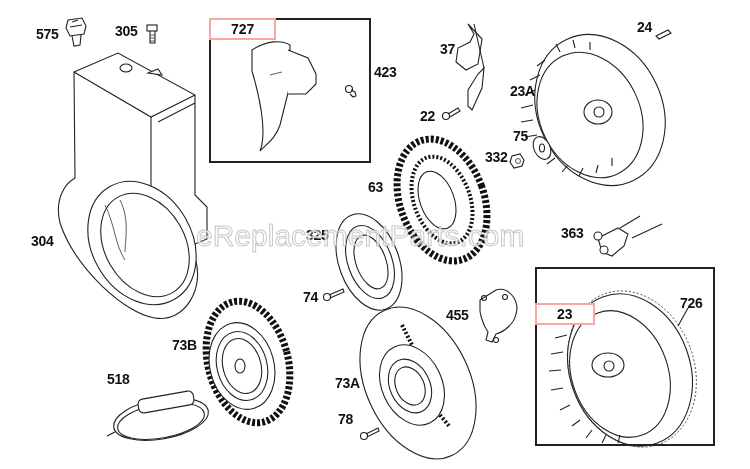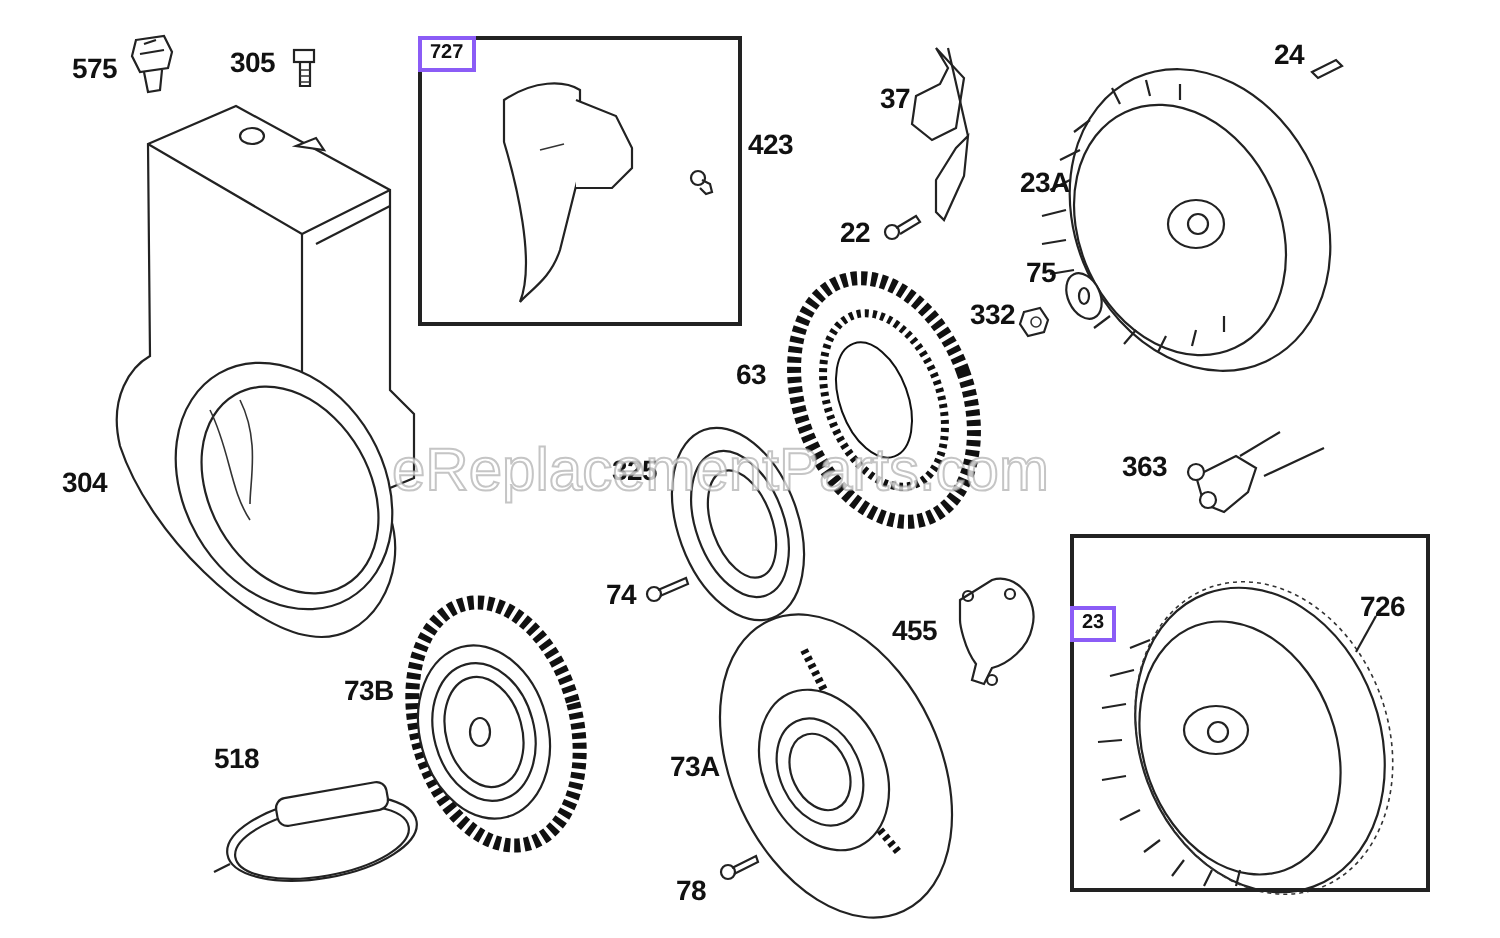--- a/index.html
+++ b/index.html
@@ -1,19 +1,19 @@
 <!DOCTYPE html>
 <html><head>
 <meta charset="utf-8">
 <style>
   html,body{margin:0;padding:0;background:#fff;}
   body{width:750px;height:469px;position:relative;overflow:hidden;font-family:"Liberation Sans",sans-serif;}
   #diagram{position:absolute;left:0;top:0;width:750px;height:469px;}
   .lbl{position:absolute;font-weight:bold;font-size:14px;color:#111;letter-spacing:-0.3px;line-height:1;white-space:nowrap;}
-  .boxlbl{position:absolute;font-weight:bold;font-size:10px;color:#111;border:2px solid #8b5cf6;background:#fff;padding:2px 4px;line-height:1;}
+  .boxlbl{position:absolute;font-weight:bold;font-size:14px;color:#111;border:2px solid #fca5a5;background:#fff;padding:2px 20px;line-height:1;}
   .callout{position:absolute;border:2px solid #222;}
   .wm{position:absolute;left:196px;top:219px;font-size:30px;color:rgba(255,255,255,0.75);-webkit-text-stroke:1px rgba(150,150,150,0.55);letter-spacing:0px;white-space:nowrap;font-family:"Liberation Sans",sans-serif;}
   svg .ln{fill:none;stroke:#222;stroke-width:1.1;}
   svg .thin{fill:none;stroke:#333;stroke-width:0.8;}
   svg .hatch{fill:none;stroke:#111;stroke-width:7;stroke-dasharray:3 2;}
   svg .hatch2{fill:none;stroke:#111;stroke-width:4;stroke-dasharray:2 2;}
   svg .wfill{fill:#fff;stroke:#222;stroke-width:1.1;}
 </style>
 </head>
 <body>
@@ -182,16 +182,16 @@
   <span class="lbl" style="left:485px;top:150px;">332</span>
   <span class="lbl" style="left:368px;top:180px;">63</span>
   <span class="lbl" style="left:306px;top:228px;">325</span>
   <span class="lbl" style="left:561px;top:226px;">363</span>
   <span class="lbl" style="left:303px;top:290px;">74</span>
   <span class="lbl" style="left:446px;top:308px;">455</span>
   <span class="lbl" style="left:680px;top:296px;">726</span>
   <span class="lbl" style="left:172px;top:338px;">73B</span>
   <span class="lbl" style="left:107px;top:372px;">518</span>
   <span class="lbl" style="left:335px;top:376px;">73A</span>
-  <span class="lbl" style="left:338px;top:438px;">78</span>
+  <span class="lbl" style="left:338px;top:412px;">78</span>
 
   <div class="wm">eReplacementParts.com</div>
 </div>
 
 </body></html>

